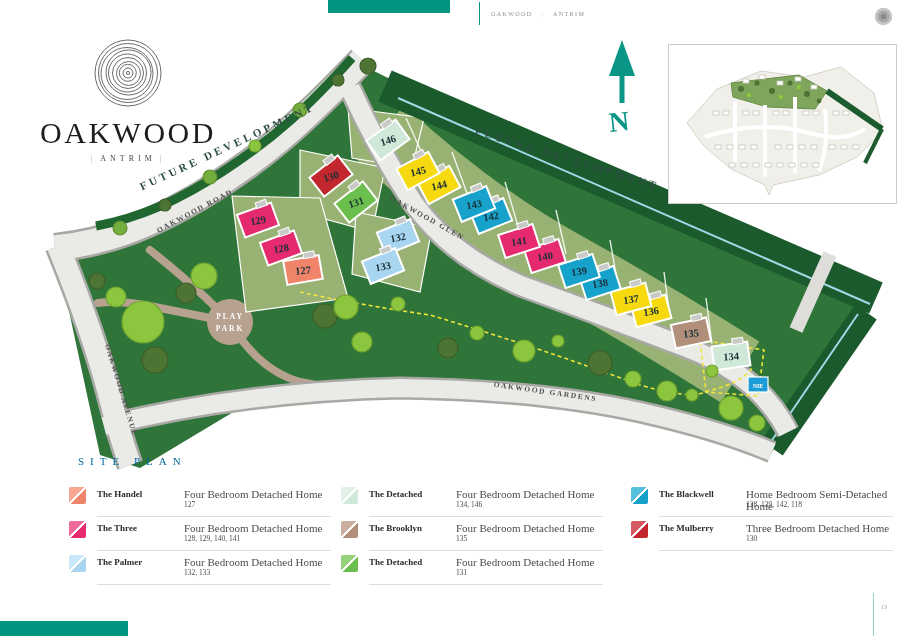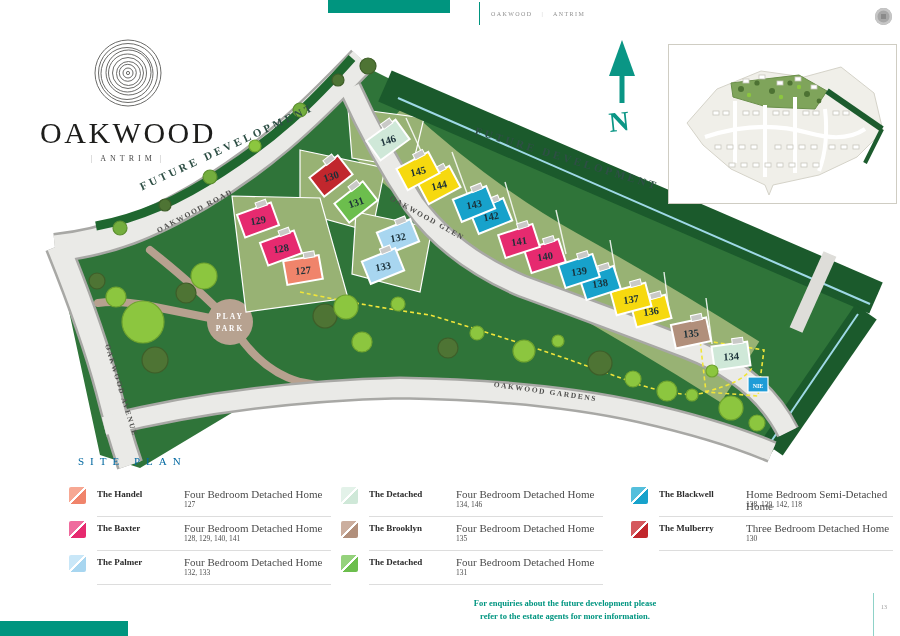--- a/index.html
+++ b/index.html
@@ -369,21 +369,21 @@
     <div class="legend-col c0">
         <div class="lg-item">
           <div class="lg-swatch" style="background: linear-gradient(135deg, rgb(247, 168, 147) 0px, rgb(247, 168, 147) 46%, rgb(255, 255, 255) 46%, rgb(255, 255, 255) 54%, rgb(240, 132, 107) 54%, rgb(240, 132, 107) 100%);"></div>
           <div class="lg-name">The Handel</div>
           <div class="lg-desc">Four Bedroom Detached Home</div>
           <div class="lg-plots">127</div>
           <div class="rule"></div>
         </div>
         <div class="lg-item">
           <div class="lg-swatch" style="background: linear-gradient(135deg, rgb(239, 107, 158) 0px, rgb(239, 107, 158) 46%, rgb(255, 255, 255) 46%, rgb(255, 255, 255) 54%, rgb(230, 42, 111) 54%, rgb(230, 42, 111) 100%);"></div>
-          <div class="lg-name">The Baxter</div>
+          <div class="lg-name">The Three</div>
           <div class="lg-desc">Four Bedroom Detached Home</div>
           <div class="lg-plots">128, 129, 140, 141</div>
           <div class="rule"></div>
         </div>
         <div class="lg-item">
           <div class="lg-swatch" style="background: linear-gradient(135deg, rgb(201, 231, 248) 0px, rgb(201, 231, 248) 46%, rgb(255, 255, 255) 46%, rgb(255, 255, 255) 54%, rgb(168, 214, 240) 54%, rgb(168, 214, 240) 100%);"></div>
           <div class="lg-name">The Palmer</div>
           <div class="lg-desc">Four Bedroom Detached Home</div>
           <div class="lg-plots">132, 133</div>
           <div class="rule"></div>
@@ -423,22 +423,18 @@
         <div class="lg-item">
           <div class="lg-swatch" style="background: linear-gradient(135deg, rgb(213, 89, 94) 0px, rgb(213, 89, 94) 46%, rgb(255, 255, 255) 46%, rgb(255, 255, 255) 54%, rgb(193, 39, 45) 54%, rgb(193, 39, 45) 100%);"></div>
           <div class="lg-name">The Mulberry</div>
           <div class="lg-desc">Three Bedroom Detached Home</div>
           <div class="lg-plots">130</div>
           <div class="rule"></div>
         </div>
       </div>
   </div>
 
-  <div class="abs footer">
-    <div>For enquiries about the future development please</div>
-    <div>refer to the estate agents for more information.</div>
-  </div>
 
   <div class="abs bottom-teal"></div>
   <div class="abs pn-line"></div>
   <div class="abs pn">13</div>
 
 </div>
 
 </body></html>

